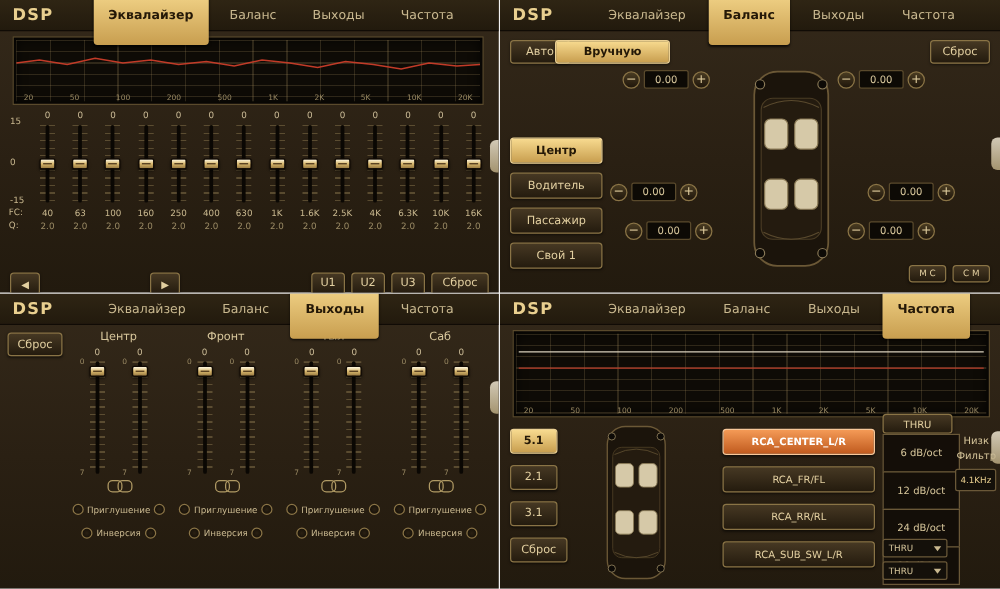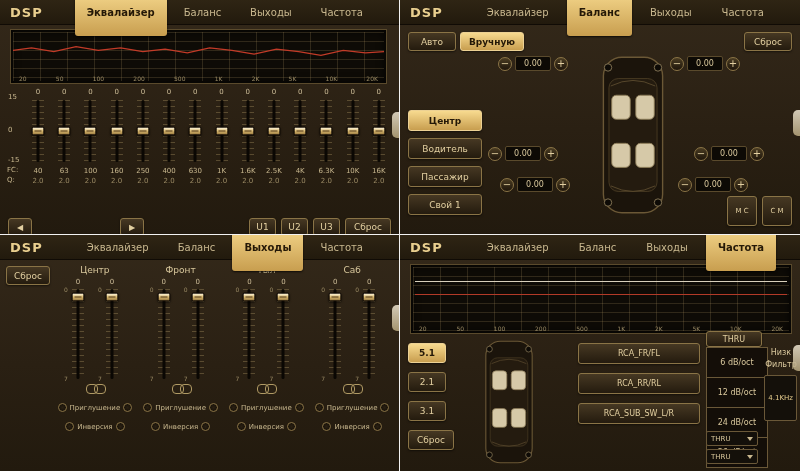--- a/index.html
+++ b/index.html
@@ -36,38 +36,38 @@
 .band .vslider{height:66px;margin:1px 0 2px;}
 .band .fc{font-size:7px;color:#c9b88f;height:10px;line-height:10px;}
 .band .q{font-size:7px;color:#9a8a64;height:10px;line-height:10px;}
 .eq-bottom{position:absolute;left:8px;right:8px;top:200px;display:flex;align-items:center;gap:4px;}
 .arrow-btn{width:24px;height:18px;font-size:8px;padding:0;}
 .preset{width:80px;height:18px;font-size:10px;color:#e9cf8f;margin-top:36px;}
 .eq-right{margin-left:auto;display:flex;gap:5px;}
 .ubtn{width:27px;height:18px;padding:0;}
 
 .bal-auto{position:absolute;left:8px;top:32px;width:48px;}
-.bal-manual{position:absolute;left:60px;top:32px;width:64px;}
+.bal-manual{position:absolute;left:44px;top:32px;width:92px;}
 .bal-reset{position:absolute;right:8px;top:32px;width:48px;}
 .zones{position:absolute;left:8px;top:110px;display:flex;flex-direction:column;gap:7px;}
 .zones .btn{width:74px;height:21px;justify-content:center;}
 .car{position:absolute;}
 .bal-car{left:196px;top:44px;width:74px;height:182px;}
 .bal-gains{position:absolute;inset:0;}
 .bal-gain{position:absolute;display:flex;align-items:center;gap:3px;}
 .bal-gain:nth-of-type(1){left:98px;top:56px;}
 .bal-gain:nth-of-type(2){left:270px;top:56px;}
 .bal-gain:nth-of-type(3){left:88px;top:146px;}
 .bal-gain:nth-of-type(4){left:294px;top:146px;}
 .bal-gain:nth-of-type(5){left:100px;top:177px;}
 .bal-gain:nth-of-type(6){left:278px;top:177px;}
 .rnd{width:14px;height:14px;border-radius:50%;background:linear-gradient(#4a3c22,#1f160b);border:1px solid #8a7446;color:#e2cfa0;font-size:10px;line-height:10px;display:flex;align-items:center;justify-content:center;cursor:pointer;}
 .val{width:36px;height:15px;background:#0d0a05;border:1px solid #5a4a2c;color:#d8c79c;font-size:8px;display:flex;align-items:center;justify-content:center;border-radius:2px;}
 .mccm{position:absolute;right:8px;bottom:8px;display:flex;gap:5px;}
-.mccm .btn{width:30px;height:30px;font-size:7px;padding:0;}
+.mccm .btn{width:30px;height:14px;font-size:7px;padding:0;}
 
 .out-reset{position:absolute;left:6px;top:31px;width:44px;}
 .out-groups{position:absolute;left:52px;right:4px;top:30px;display:flex;}
 .out-group{flex:1;display:flex;flex-direction:column;align-items:center;}
 .out-label{font-size:9px;color:#d8c79c;height:13px;}
 .out-pair{display:flex;gap:20px;}
 .out-col{display:flex;flex-direction:column;align-items:center;}
 .out-col .g{font-size:7px;height:9px;line-height:9px;color:#cdbd98;}
 .out-col .vslider{height:94px;}
 .sc{position:absolute;left:-7px;font-size:6px;color:#9a8a64;}
@@ -87,21 +87,21 @@
 .fq-modes .btn{width:38px;height:20px;justify-content:center;}
 .fq-modes .wide{width:46px;}
 .fq-car{left:76px;top:104px;width:66px;height:126px;}
 .rca-list{position:absolute;left:178px;top:108px;display:flex;flex-direction:column;gap:9px;}
 .rca{width:122px;height:21px;font-size:8px;}
 .rca.active{background:linear-gradient(#f49a56,#c05a1e);color:#fff;border-color:#f8c89a;font-weight:bold;}
 .slope-box{position:absolute;left:306px;top:96px;width:56px;height:16px;font-size:8px;}
 .slope-list{position:absolute;left:306px;top:113px;width:62px;display:flex;flex-direction:column;}
 .slope-item{height:31px;margin-top:-1px;background:rgba(18,13,7,.93);border:1px solid #6a5838;font-size:8px;color:#d8c79c;display:flex;align-items:center;justify-content:center;cursor:pointer;}
 .filter-label{position:absolute;right:2px;top:112px;width:34px;font-size:8px;color:#d8c79c;text-align:center;line-height:12px;}
-.filter-value{position:absolute;right:3px;top:140px;font-size:7px;color:#e9cf8f;border:1px solid #6a5838;padding:18px 3px;border-radius:2px;background:#14100a;}
+.filter-value{position:absolute;right:3px;top:140px;font-size:7px;color:#e9cf8f;border:1px solid #6a5838;padding:4px 3px;border-radius:2px;background:#14100a;}
 .sel{position:absolute;width:52px;height:15px;display:flex;align-items:center;justify-content:space-between;padding:0 4px;background:#14100a;border:1px solid #6a5838;border-radius:2px;font-size:7px;color:#d8c79c;cursor:pointer;}
 .caret{width:0;height:0;border-left:3px solid transparent;border-right:3px solid transparent;border-top:4px solid #c9b88f;}
 .sel1{left:306px;top:196px;}
 .sel2{left:306px;top:214px;}
 </style>
 </head>
 <body>
 
 <div class="grid">
 
@@ -616,20 +616,21 @@
       </g>
       <g fill="#0d0a06" stroke="#8a7a58">
         <circle cx="13" cy="14" r="4"></circle>
           <circle cx="67" cy="14" r="4"></circle>
         <circle cx="13" cy="160" r="4"></circle>
           <circle cx="67" cy="160" r="4"></circle>
       </g>
     </svg>
 
     <div class="rca-list">
+      <span class="btn rca active">RCA_CENTER_L/R</span>
       <span class="btn rca">RCA_FR/FL</span>
       <span class="btn rca">RCA_RR/RL</span>
       <span class="btn rca">RCA_SUB_SW_L/R</span>
     </div>
 
     <span class="btn slope-box">THRU</span>
     <div class="slope-list">
 
     <span class="slope-item">6 dB/oct</span>
         <span class="slope-item">12 dB/oct</span>

